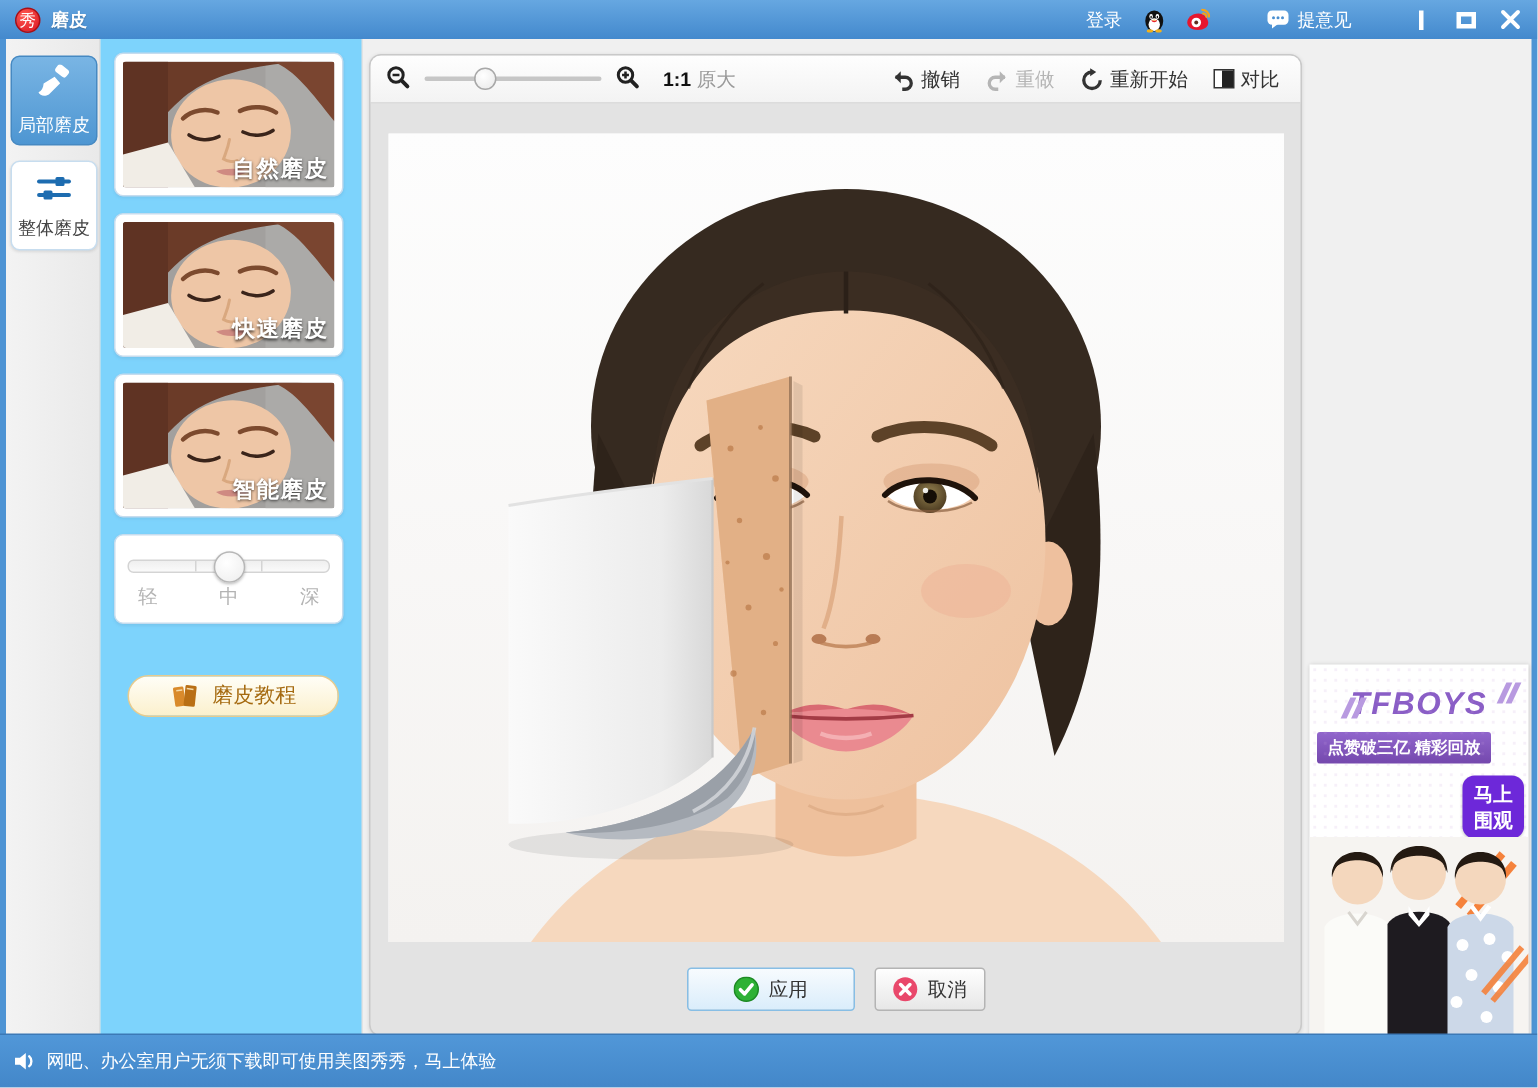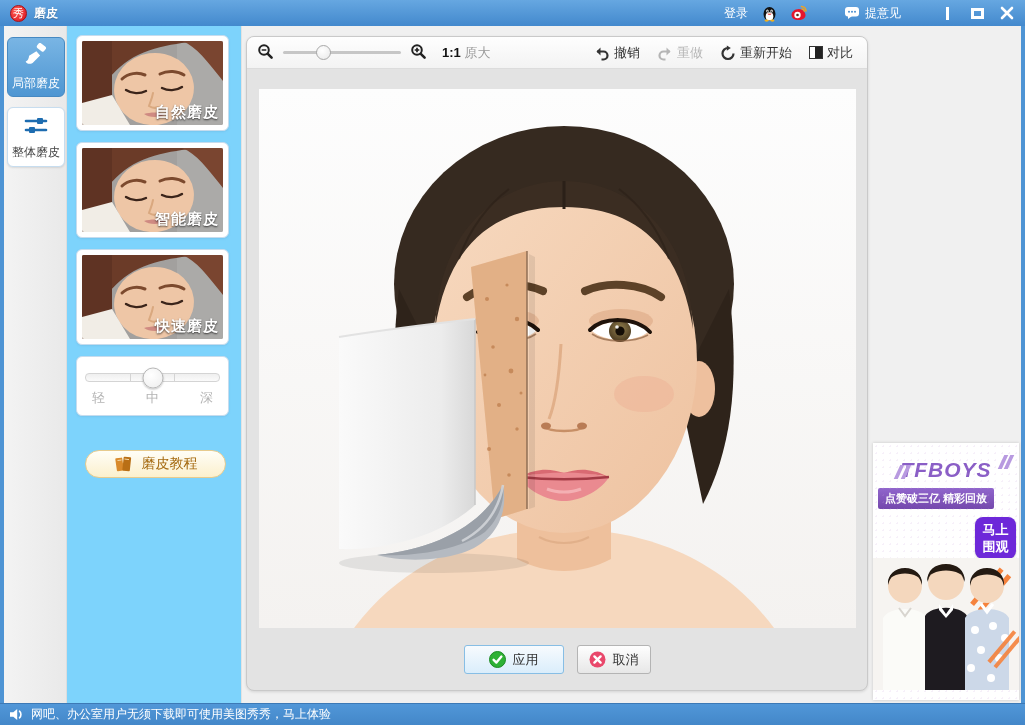--- a/index.html
+++ b/index.html
@@ -18,21 +18,21 @@
   .tb-login { cursor:pointer; }
   .tb-ico { width:18px; height:18px; display:flex; align-items:center; justify-content:center; }
   .tb-feedback { display:flex; align-items:center; gap:5px; margin-left:24px; cursor:pointer; }
   .winbtns { display:flex; align-items:center; gap:14px; margin-left:26px; }
   .wb { width:16px; height:16px; display:flex; align-items:center; justify-content:center; cursor:pointer; }
   .wb-min i { display:block; width:3px; height:13px; background:#fff; }
   .wb-max i { display:block; width:13px; height:11px; border:3px solid #fff; }
   .wb-close svg { display:block; }
 
   
-  .statusbar { position:absolute; left:0; right:0; bottom:0; height:22px;
+  .statusbar { position:absolute; left:0; right:0; bottom:0; height:36px;
     background:linear-gradient(#549adf0,#4589cb); background:linear-gradient(#5197d8,#4387c9);
     display:flex; align-items:center; gap:7px; padding:0 9px; color:#fff; font-size:12px;
     border-top:1px solid #3c79b6; }
 
   
   .app-body { position:absolute; top:26px; left:4px; right:4px; bottom:22px; background:#f0f0f0; display:flex; }
 
   
   .tabstrip { width:63px; background:linear-gradient(to right,#f3f3f3,#e9e9e9); border-right:1px solid #ddd; padding-top:11px; }
   .tab { width:58px; height:60px; margin:0 0 10px 3px; border-radius:6px; display:flex; flex-direction:column;
@@ -77,21 +77,21 @@
   .tool-item { display:flex; align-items:center; gap:4px; color:#333; cursor:pointer; }
   .tool-item.disabled { color:#b5b5b5; cursor:default; }
   .cmp-ico { display:inline-block; width:14px; height:13px; border:1px solid #333;
     background:linear-gradient(to right,#fff 40%,#222 40%); }
   .canvas-body { height:622px; display:flex; flex-direction:column; align-items:center; }
   .photo { margin-top:20px; width:597px; height:539px; background:#fff; }
   .photo svg { display:block; }
   .action-row { flex:1; display:flex; align-items:center; gap:13px; }
   .btn { height:29px; border-radius:3px; display:flex; align-items:center; justify-content:center; gap:7px;
     font-size:13px; color:#333; cursor:pointer; font-family:inherit; }
-  .btn-apply { width:100px; background:linear-gradient(#f7fbfe,#daedfb); border:1px solid #87bee5; }
+  .btn-apply { width:112px; background:linear-gradient(#f7fbfe,#daedfb); border:1px solid #87bee5; }
   .btn-cancel { width:74px; background:linear-gradient(#fefefe,#e7e7e7); border:1px solid #b4b4b4; }
 
   
   .ad { position:absolute; right:2px; bottom:3px; width:146px; height:257px; background:#fff; overflow:hidden;
     box-shadow:0 0 3px rgba(0,0,0,.18); cursor:pointer; }
   .ad::before { content:""; position:absolute; inset:0;
     background-image:radial-gradient(rgba(200,160,220,.45) 1px, transparent 1px); background-size:7px 7px;
     opacity:.35; pointer-events:none; }
   .ad-title { margin-top:15px; text-align:center; font-size:21px; font-weight:bold; font-style:italic;
     color:#8a5ec6; letter-spacing:1px; }
@@ -222,30 +222,30 @@
             </svg>
           <span class="thumb-label">自然磨皮</span>
         </div>
       </div>
 
       <div class="preset-card">
         <div class="thumb">
           <svg viewBox="0 0 141 84" width="141" height="84">
               <use href="#thumbface"></use>
             </svg>
-          <span class="thumb-label">智能磨皮</span>
+          <span class="thumb-label">快速磨皮</span>
         </div>
       </div>
 
       <div class="preset-card">
         <div class="thumb">
           <svg viewBox="0 0 141 84" width="141" height="84">
               <use href="#thumbface"></use>
             </svg>
-          <span class="thumb-label">快速磨皮</span>
+          <span class="thumb-label">智能磨皮</span>
         </div>
       </div>
 
       <div class="preset-card">
         <div class="strength">
           <div class="track">
             <span class="tick" style="left:33%"></span>
             <span class="tick" style="left:66%"></span>
             <span class="handle"></span>
           </div>

